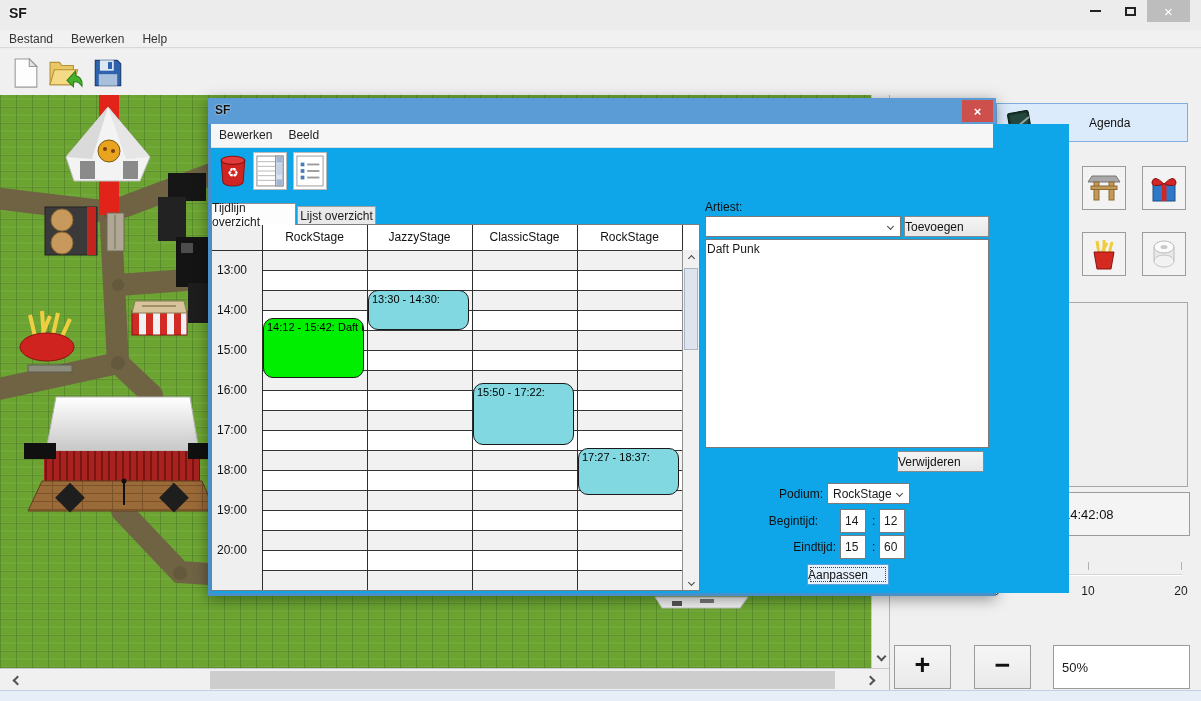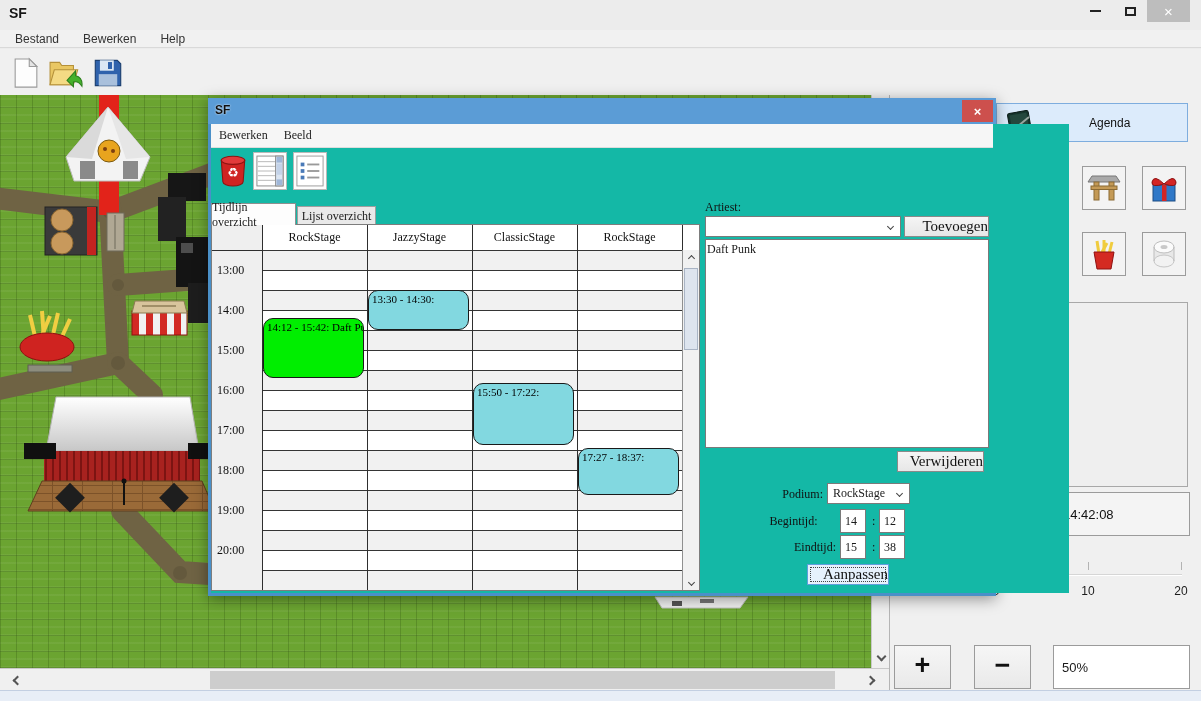--- a/index.html
+++ b/index.html
@@ -13,21 +13,21 @@
   .app-title{position:absolute;left:0;right:0;top:6px;text-align:center;font-size:15px;color:#1c1c1c;}
   .winbtn{position:absolute;top:0;height:22px;display:flex;align-items:center;justify-content:center;
           font-size:14px;color:#222;cursor:default;}
   .btn-min{left:1078px;width:34px;}
   .btn-max{left:1113px;width:34px;}
   .btn-close{left:1147px;width:43px;background:#bdbdbd;color:#fff;font-size:15px;}
   .minbar{width:11px;height:2px;background:#222;}
   .maxbox{width:11px;height:9px;border:2px solid #222;}
   .menubar{position:absolute;left:0;top:30px;width:1201px;height:18px;background:#f1f1f1;
            border-bottom:1px solid #d9d9d9;font-size:12px;}
-  .menubar span{display:inline-block;padding:2px 9px 0 15px;color:#333;}
+  .menubar span{display:inline-block;padding:2px 9px 0 9px;color:#333;}
   .toolbar{position:absolute;left:0;top:49px;width:1201px;height:46px;background:#f0f0f0;}
   .tbtn{position:absolute;top:5px;width:36px;height:38px;display:flex;align-items:center;justify-content:center;}
   
   .map{position:absolute;left:0;top:95px;width:889px;height:595px;background:#e9e9e9;}
   .grass{position:absolute;left:0;top:0;width:871px;height:573px;background-color:#6ba431;
     background-image:
       repeating-linear-gradient(0deg, rgba(30,60,5,.22) 0 1px, transparent 1px 16px),
       repeating-linear-gradient(90deg, rgba(30,60,5,.22) 0 1px, transparent 1px 16px),
       repeating-linear-gradient(0deg, rgba(255,255,255,.05) 0 2px, transparent 2px 8px);}
   .grass svg{position:absolute;left:0;top:0;}
@@ -62,21 +62,21 @@
             font-size:13px;display:flex;align-items:center;padding-left:8px;}
   .statusbar{position:absolute;left:0;top:690px;width:1201px;height:11px;background:#e8eef7;border-top:1px solid #c3cfe2;}
   
   .dialog{position:absolute;left:208px;top:98px;width:788px;height:498px;background:#4a90c8;
           box-shadow:0 3px 14px rgba(0,0,0,.4);}
   .dlg-titlebar{position:absolute;left:0;top:0;width:788px;height:26px;background:#5b9cd6;}
   .dlg-logo{position:absolute;left:7px;top:5px;font-weight:bold;font-size:12px;color:#101010;text-shadow:0 0 2px #fff;}
   .dlg-title{position:absolute;left:0;right:0;top:5px;text-align:center;font-size:14px;color:#173048;}
   .dlg-close{position:absolute;left:754px;top:2px;width:31px;height:22px;background:#cd504d;color:#fff;
              display:flex;align-items:center;justify-content:center;font-size:13px;font-weight:bold;}
-  .dlg-body{position:absolute;left:3px;top:26px;width:858px;height:469px;background:#14b8a6;font-family:Liberation Serif, serif;}
+  .dlg-body{position:absolute;left:3px;top:26px;width:858px;height:469px;background:#0ea5e9;}
   .dlg-menubar{position:absolute;left:0;top:0;width:782px;height:24px;background:#f6f6f6;border-bottom:1px solid #ddd;font-size:12px;}
   .dlg-menubar span{display:inline-block;padding:4px 8px 0 8px;color:#222;}
   .dlg-toolbar{position:absolute;left:0;top:24px;width:782px;height:54px;}
   .dlg-tool{position:absolute;top:4px;width:34px;height:38px;display:flex;align-items:center;justify-content:center;}
   .framed{background:#fdfdfd;border:1px solid #b9b9b9;}
   .tab{position:absolute;font-size:12px;display:flex;align-items:center;justify-content:center;}
   .tab.active{left:0;top:79px;width:85px;height:22px;background:#fdfdfd;border:1px solid #8f8f8f;border-bottom:none;z-index:2;}
   .tab.inactive{left:86px;top:82px;width:79px;height:19px;background:#e9e9e9;border:1px solid #9f9f9f;border-bottom:none;}
   .tab-page{position:absolute;left:0;top:100px;width:489px;height:367px;background:#fff;border:1px solid #7d7d7d;}
   
@@ -91,22 +91,22 @@
   .sch-time{position:absolute;left:5px;font-size:12px;color:#111;}
   .sch-event{position:absolute;border:1px solid #1a1a1a;border-radius:10px;font-size:11px;color:#000;
              padding:2px 1px 0 3px;overflow:hidden;white-space:nowrap;z-index:3;}
   .sch-scroll{position:absolute;left:470px;top:25px;width:17px;height:340px;background:#f1f1f1;border-left:1px solid #8f8f8f;}
   .sch-sbtn{position:absolute;left:0;width:16px;height:16px;display:flex;align-items:center;justify-content:center;}
   .sch-thumb{position:absolute;left:1px;top:18px;width:14px;height:82px;background:#dde4ee;border:1px solid #a9b4c4;}
   
   .lbl{position:absolute;font-size:12px;color:#111;}
   .combo{position:absolute;background:#fff;border:1px solid #7a7a7a;font-size:12px;display:flex;align-items:center;padding-left:5px;}
   .combo .chev{position:absolute;right:7px;top:7px;}
-  .pbtn{position:absolute;background:linear-gradient(#f5f5f5,#e7e7e7);border:1px solid #8a8a8a;font-size:15px;
-        display:flex;align-items:center;justify-content:flex-end;color:#111;}
+  .pbtn{position:absolute;background:linear-gradient(#f5f5f5,#e7e7e7);border:1px solid #8a8a8a;font-size:12px;
+        display:flex;align-items:center;justify-content:flex-start;color:#111;}
   .listbox{position:absolute;left:494px;top:115px;width:284px;height:209px;background:#fff;border:1px solid #7a7a7a;font-size:12px;}
   .artist-item{padding:2px 0 0 1px;}
   .tinput{position:absolute;width:26px;height:24px;background:#fff;border:1px solid #7a7a7a;font-size:12px;
           display:flex;align-items:center;padding-left:4px;}
   .apply{background:#e6f1fc;border:1px solid #5e9fdd;outline:1px dotted #444;outline-offset:-4px;}
 </style>
 </head>
 <body>
 
 <div class="screen">
@@ -521,21 +521,21 @@
       <div class="tinput" style="left:668px;top:385px;">
           <span>12</span>
         </div>
 
       <span class="lbl" style="left:540px;top:416px;width:85px;text-align:right;">Eindtijd:</span>
       <div class="tinput" style="left:629px;top:411px;">
           <span>15</span>
         </div>
       <span class="lbl" style="left:661px;top:416px;">:</span>
       <div class="tinput" style="left:668px;top:411px;">
-          <span>38</span>
+          <span>60</span>
         </div>
 
       <div class="pbtn apply" style="left:596px;top:440px;width:82px;height:21px;">
           <span>Aanpassen</span>
         </div>
     </div>
   </div>
 </div>
 
 </body></html>

